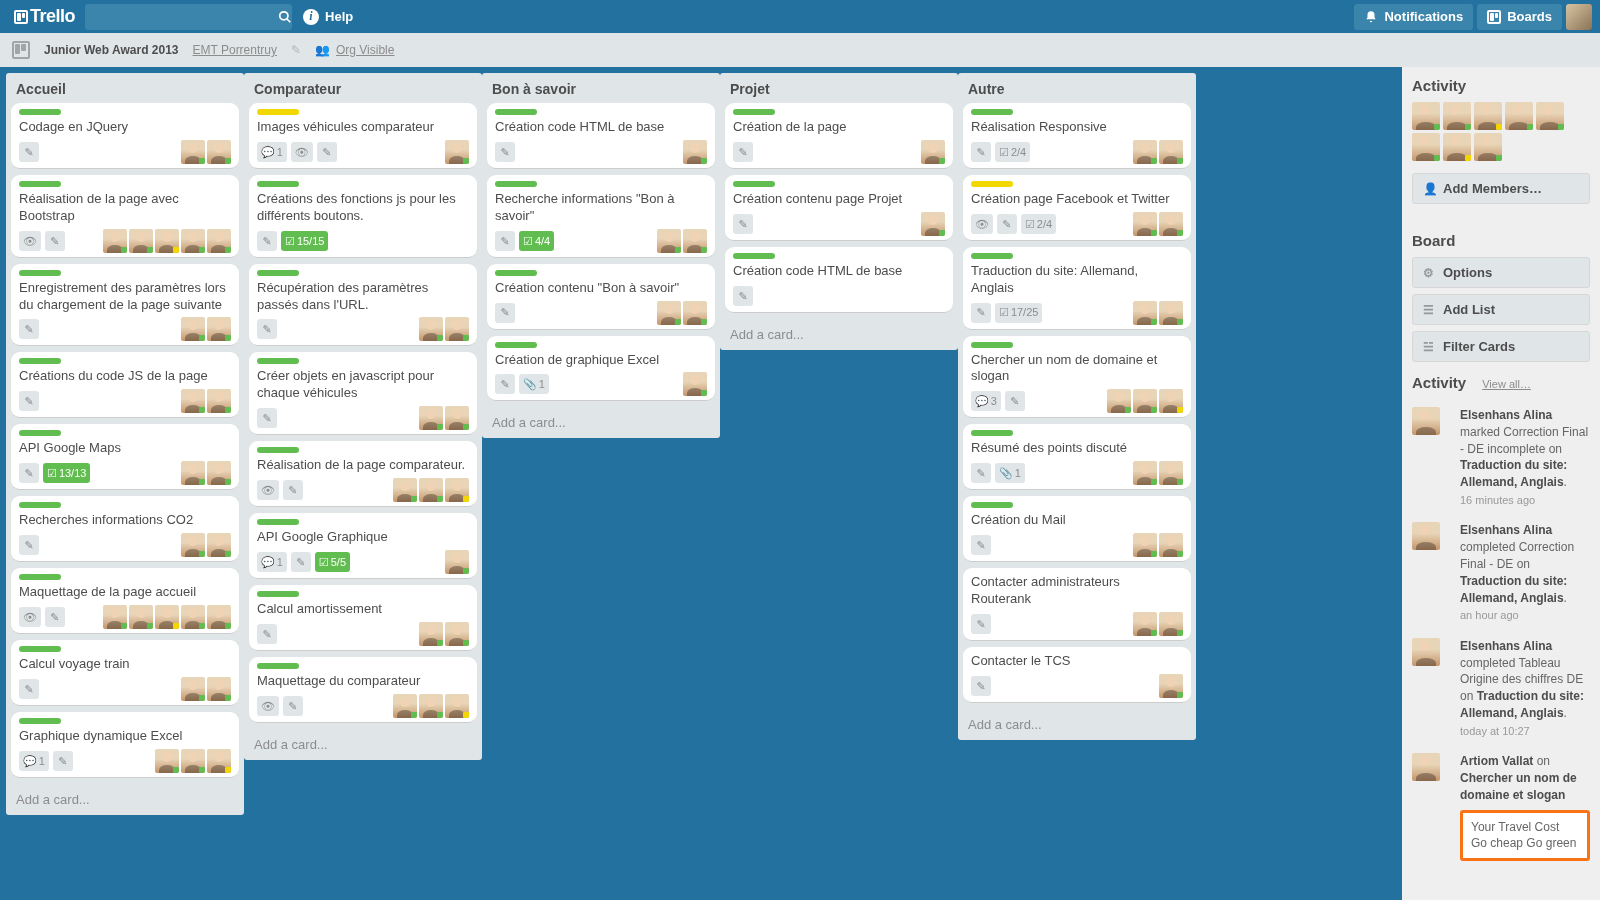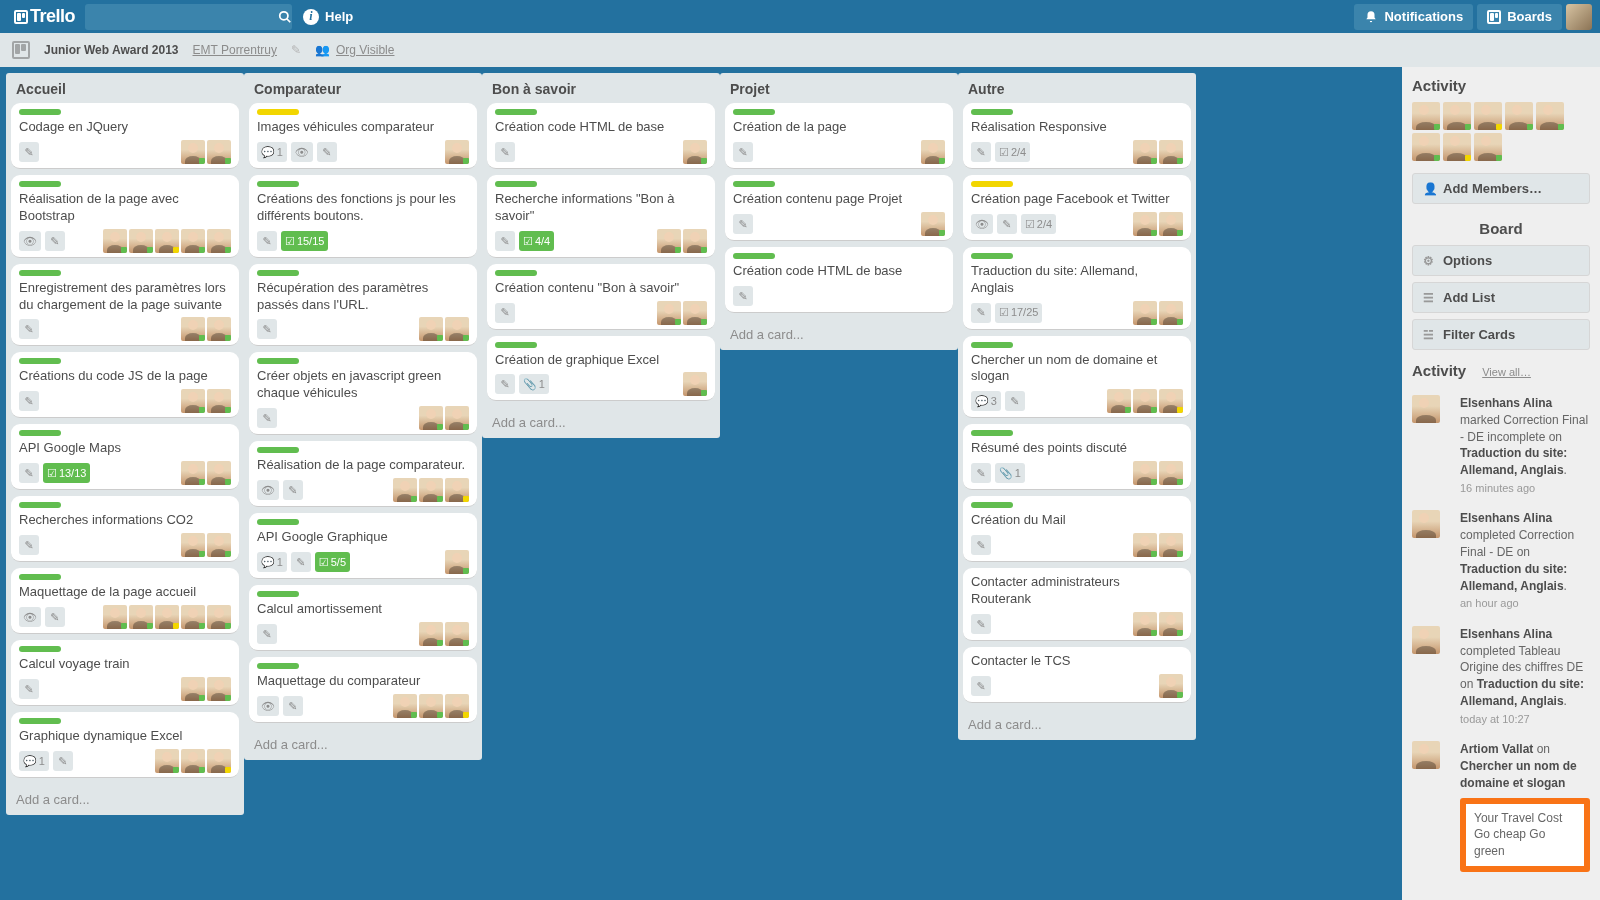--- a/index.html
+++ b/index.html
@@ -58,21 +58,21 @@
 .mem-grid .mem{width:28px;height:28px;}
 .side-btn{background:#E0E6E8;border:1px solid #d6d6d6;border-radius:3px;padding:7px 10px;margin-bottom:6px;display:flex;align-items:center;gap:8px;cursor:pointer;font-weight:bold;color:#4d4d4d;font-size:13px;}
 .side-icon{color:#999;font-size:12px;width:12px;}
 .activity-hdr{display:flex;align-items:baseline;gap:16px;margin:12px 0 8px;}
 .activity-hdr a{font-size:11px;color:#8c8c8c;text-decoration:underline;}
 .act-item{display:flex;gap:20px;margin-bottom:14px;font-size:12px;line-height:1.4;}
 .act-item .mem{width:28px;height:28px;flex-shrink:0;}
 .act-text{color:#666;}
 .act-text b{color:#4d4d4d;font-weight:bold;}
 .act-time{color:#999;font-size:11px;margin-top:2px;}
-.act-quote{background:#fff;border:6px solid #f97316;border-radius:3px;padding:6px 8px;margin-top:6px;}
+.act-quote{background:#fff;border:3px solid #f97316;border-radius:3px;padding:6px 8px;margin-top:6px;}
 svg{display:block;}
 </style>
 </head>
 <body>
 
 <div id="header">
   <div class="logo">
     <span class="logo-icon">
         <span></span>
         <span></span>
@@ -393,21 +393,21 @@
                   <div class="mem-status"></div>
                 </div>
                 <div class="mem">
                   <div class="mem-status"></div>
                 </div>
               </div>
             </div>
           </div>
           <div class="card">
             <div class="card-label green"></div>
-            <div>Créer objets en javascript green chaque véhicules</div>
+            <div>Créer objets en javascript pour chaque véhicules</div>
             <div class="card-row">
               <div class="badges">
                 <div class="badge">
                   <span>✎</span>
                 </div>
               </div>
               <div class="members">
                 <div class="mem">
                   <div class="mem-status"></div>
                 </div>
@@ -852,21 +852,21 @@
           <div class="mem-status y"></div>
         </div>
         <div class="mem">
           <div class="mem-status"></div>
         </div>
       </div>
     <div class="side-btn">
       <span class="side-icon">👤</span>
       <span>Add Members…</span>
     </div>
-    <h2 style="margin-top:16px;text-align:center;">Board</h2>
+    <h2 style="margin-top:28px;">Board</h2>
     <div class="side-btn">
         <span class="side-icon">⚙</span>
         <span>Options</span>
       </div>
     <div class="side-btn">
         <span class="side-icon">☰</span>
         <span>Add List</span>
       </div>
     <div class="side-btn">
         <span class="side-icon">☱</span>

